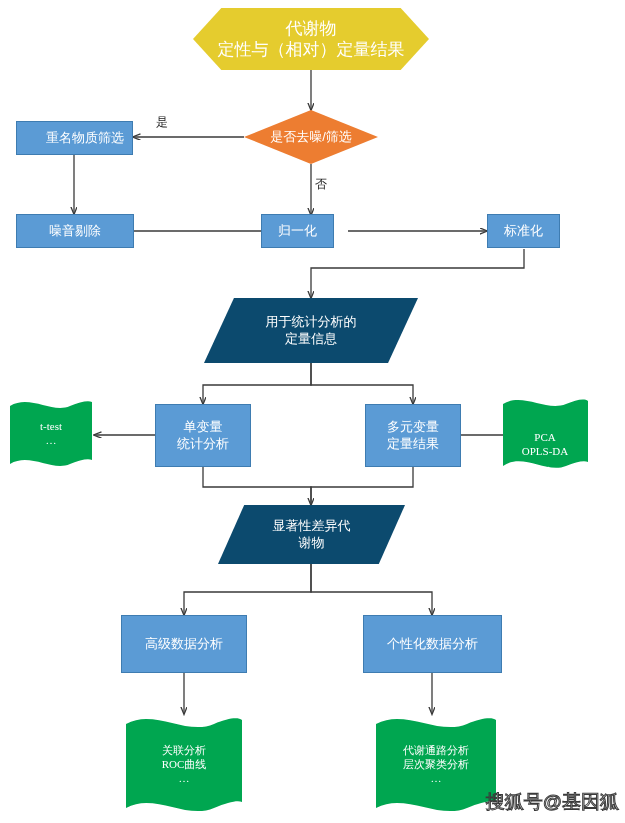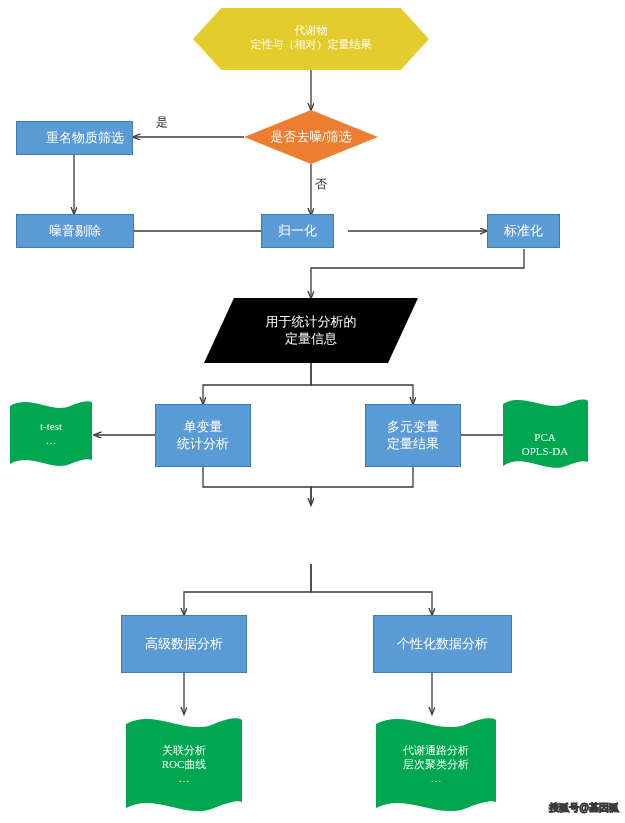--- a/index.html
+++ b/index.html
@@ -4,32 +4,32 @@
 <style>
   html,body{margin:0;padding:0;background:#ffffff;}
   body{width:625px;height:823px;position:relative;overflow:hidden;
        font-family:"Liberation Sans","DejaVu Sans",sans-serif;}
   #stage{position:absolute;left:0;top:0;width:625px;height:823px;}
   svg#wires{position:absolute;left:0;top:0;width:625px;height:823px;overflow:visible;}
   .node{position:absolute;box-sizing:border-box;display:flex;align-items:center;
         justify-content:center;text-align:center;color:#ffffff;line-height:1.25;
         white-space:pre-line;}
   .box{background:#5B9BD5;border:1px solid #3E7CB1;font-size:13px;}
-  .hexa{background:#E5CC2E;font-size:11px;
-        clip-path:polygon(12% 0,88% 0,100% 50%,88% 100%,12% 100%,0 50%);font-family:Liberation Mono, monospace;}
-  .para{background:#000000;font-size:13px;
+  .hexa{background:#E5CC2E;font-size:17px;
+        clip-path:polygon(12% 0,88% 0,100% 50%,88% 100%,12% 100%,0 50%);}
+  .para{background:#0c4a6e;font-size:13px;
         clip-path:polygon(14% 0,100% 0,86% 100%,0 100%);}
   .diamond{background:#ED7D31;font-size:13px;
         clip-path:polygon(50% 0,100% 50%,50% 100%,0 50%);}
   .flag{color:#ffffff;font-size:11px;font-family:"Liberation Serif","DejaVu Serif",serif;}
   .flag .fsvg{position:absolute;left:0;top:0;width:100%;height:100%;}
   .flag .ftxt{position:relative;z-index:2;width:100%;}
   .edgelabel{position:absolute;font-size:12px;color:#1a1a1a;
              font-family:"Liberation Sans","DejaVu Sans",sans-serif;}
-  #watermark{position:absolute;right:6px;bottom:8px;font-size:10px;font-weight:bold;
+  #watermark{position:absolute;right:6px;bottom:8px;font-size:19px;font-weight:normal;
              color:rgba(255,255,255,0.0);-webkit-text-stroke:1px #3a3a3a;
              letter-spacing:0px;white-space:nowrap;}
 </style>
 </head>
 <body>
 
 <div id="stage">
 
   <svg id="wires" xmlns="http://www.w3.org/2000/svg">
     <defs>
@@ -106,24 +106,26 @@
   <div class="node flag" style="left:500px;top:396px;width:90px;height:76px;align-items:flex-end;">
     <svg class="fsvg" viewBox="0 0 90 76" preserveAspectRatio="none" xmlns="http://www.w3.org/2000/svg">
       <path d="M3,8 C23,-4 46,16 66,8 C76,4 84,2 88,5 L88,66
                C84,64 76,66 66,70 C46,78 23,56 3,70 Z" fill="#00A650"></path>
     </svg>
     <div class="ftxt">PCA
 OPLS-DA
 …</div>
   </div>
 
+  <div class="node para" style="left:218px;top:505px;width:187px;height:59px;">显著性差异代
+谢物</div>
 
   <div class="node box" style="left:121px;top:615px;width:126px;height:58px;">高级数据分析</div>
 
-  <div class="node box" style="left:373px;top:615px;width:139px;height:58px;">个性化数据分析</div>
+  <div class="node box" style="left:363px;top:615px;width:139px;height:58px;">个性化数据分析</div>
 
   <div class="node flag" style="left:122px;top:714px;width:124px;height:102px;">
     <svg class="fsvg" viewBox="0 0 124 102" preserveAspectRatio="none" xmlns="http://www.w3.org/2000/svg">
       <path d="M4,10 C32,-6 64,22 92,10 C106,4 116,3 120,6 L120,88
                C116,86 106,88 92,94 C64,106 32,78 4,94 Z" fill="#00A650"></path>
     </svg>
     <div class="ftxt">关联分析
 ROC曲线
 …</div>
   </div>

